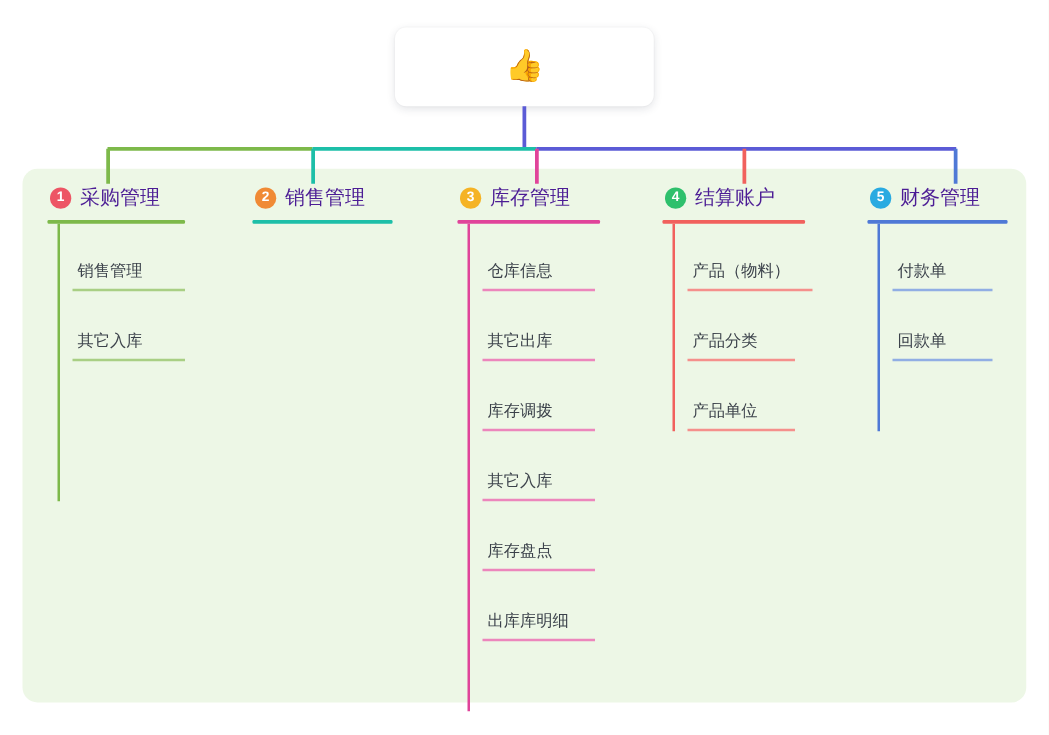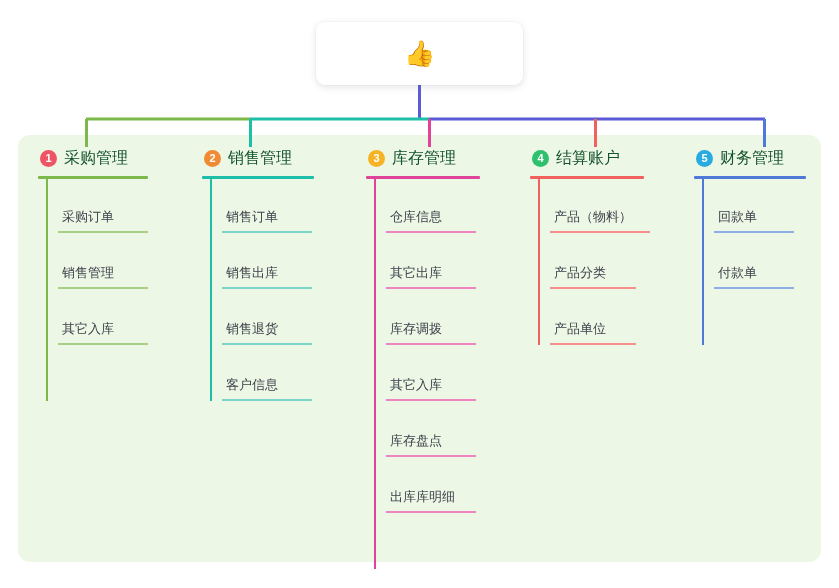--- a/index.html
+++ b/index.html
@@ -46,21 +46,21 @@
   .col-head{
     display:flex;align-items:center;gap:7px;
     height:24px;padding-left:2px;
   }
   .badge{
     width:17px;height:17px;border-radius:50%;
     color:#ffffff;font-size:11px;line-height:17px;
     text-align:center;font-weight:bold;flex:none;
   }
   .col-title{
-    font-size:16px;color:#14532d;white-space:nowrap;
+    font-size:16px;color:#4c1d95;white-space:nowrap;
   }
   .head-rule{
     margin-top:6px;
     height:3px;border-radius:1px;
   }
 
   
   .leaves{position:relative;padding-top:0;}
   .leaf{
     position:relative;
@@ -108,58 +108,35 @@
   <div id="columns">
       <div class="col" style="left: 38px;">
         <div class="col-head">
           <div class="badge" style="background: rgb(237, 85, 101);">1</div>
           <div class="col-title">采购管理</div>
         </div>
         <div class="head-rule" style="background: rgb(125, 185, 74); width: 110px;"></div>
         <div class="leaves">
           <div class="spine" style="background: rgb(125, 185, 74); height: 222px;"></div>
           <div class="leaf">
-            <div class="leaf-label">采购订单</div>
-            <div class="leaf-rule" style="background: rgb(169, 207, 132); width: 90px;"></div>
-          </div>
-          <div class="leaf">
             <div class="leaf-label">销售管理</div>
             <div class="leaf-rule" style="background: rgb(169, 207, 132); width: 90px;"></div>
           </div>
           <div class="leaf">
             <div class="leaf-label">其它入库</div>
             <div class="leaf-rule" style="background: rgb(169, 207, 132); width: 90px;"></div>
           </div>
         </div>
       </div>
       <div class="col" style="left: 202px;">
         <div class="col-head">
           <div class="badge" style="background: rgb(240, 138, 53);">2</div>
           <div class="col-title">销售管理</div>
         </div>
         <div class="head-rule" style="background: rgb(29, 191, 168); width: 112px;"></div>
-        <div class="leaves">
-          <div class="spine" style="background: rgb(29, 191, 168); height: 222px;"></div>
-          <div class="leaf">
-            <div class="leaf-label">销售订单</div>
-            <div class="leaf-rule" style="background: rgb(121, 213, 198); width: 90px;"></div>
-          </div>
-          <div class="leaf">
-            <div class="leaf-label">销售出库</div>
-            <div class="leaf-rule" style="background: rgb(121, 213, 198); width: 90px;"></div>
-          </div>
-          <div class="leaf">
-            <div class="leaf-label">销售退货</div>
-            <div class="leaf-rule" style="background: rgb(121, 213, 198); width: 90px;"></div>
-          </div>
-          <div class="leaf">
-            <div class="leaf-label">客户信息</div>
-            <div class="leaf-rule" style="background: rgb(121, 213, 198); width: 90px;"></div>
-          </div>
-        </div>
       </div>
       <div class="col" style="left: 366px;">
         <div class="col-head">
           <div class="badge" style="background: rgb(245, 179, 37);">3</div>
           <div class="col-title">库存管理</div>
         </div>
         <div class="head-rule" style="background: rgb(224, 68, 154); width: 114px;"></div>
         <div class="leaves">
           <div class="spine" style="background: rgb(224, 68, 154); height: 390px;"></div>
           <div class="leaf">
@@ -212,24 +189,24 @@
       </div>
       <div class="col" style="left: 694px;">
         <div class="col-head">
           <div class="badge" style="background: rgb(41, 170, 225);">5</div>
           <div class="col-title">财务管理</div>
         </div>
         <div class="head-rule" style="background: rgb(79, 121, 214); width: 112px;"></div>
         <div class="leaves">
           <div class="spine" style="background: rgb(79, 121, 214); height: 166px;"></div>
           <div class="leaf">
+            <div class="leaf-label">付款单</div>
+            <div class="leaf-rule" style="background: rgb(145, 174, 228); width: 80px;"></div>
+          </div>
+          <div class="leaf">
             <div class="leaf-label">回款单</div>
             <div class="leaf-rule" style="background: rgb(145, 174, 228); width: 80px;"></div>
           </div>
-          <div class="leaf">
-            <div class="leaf-label">付款单</div>
-            <div class="leaf-rule" style="background: rgb(145, 174, 228); width: 80px;"></div>
-          </div>
         </div>
       </div>
     </div>
 
 </div>
 
 </body></html>

